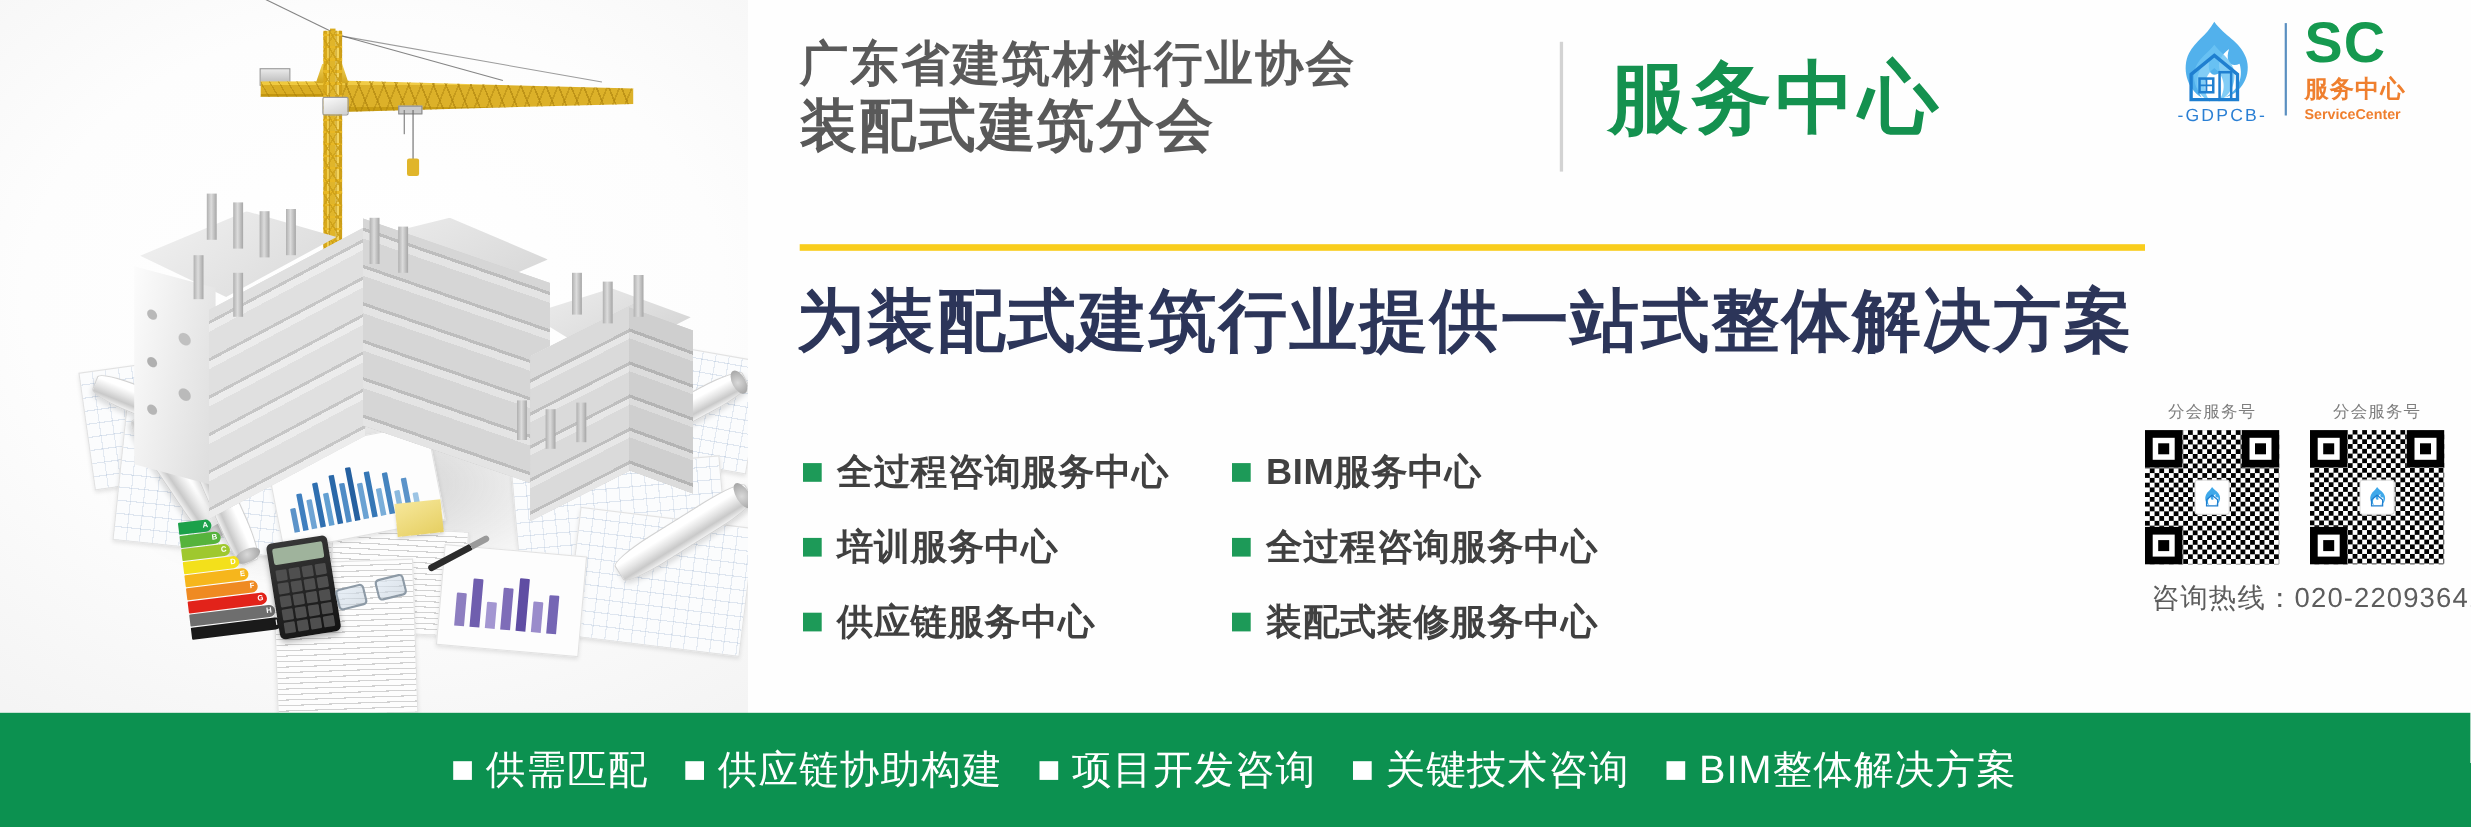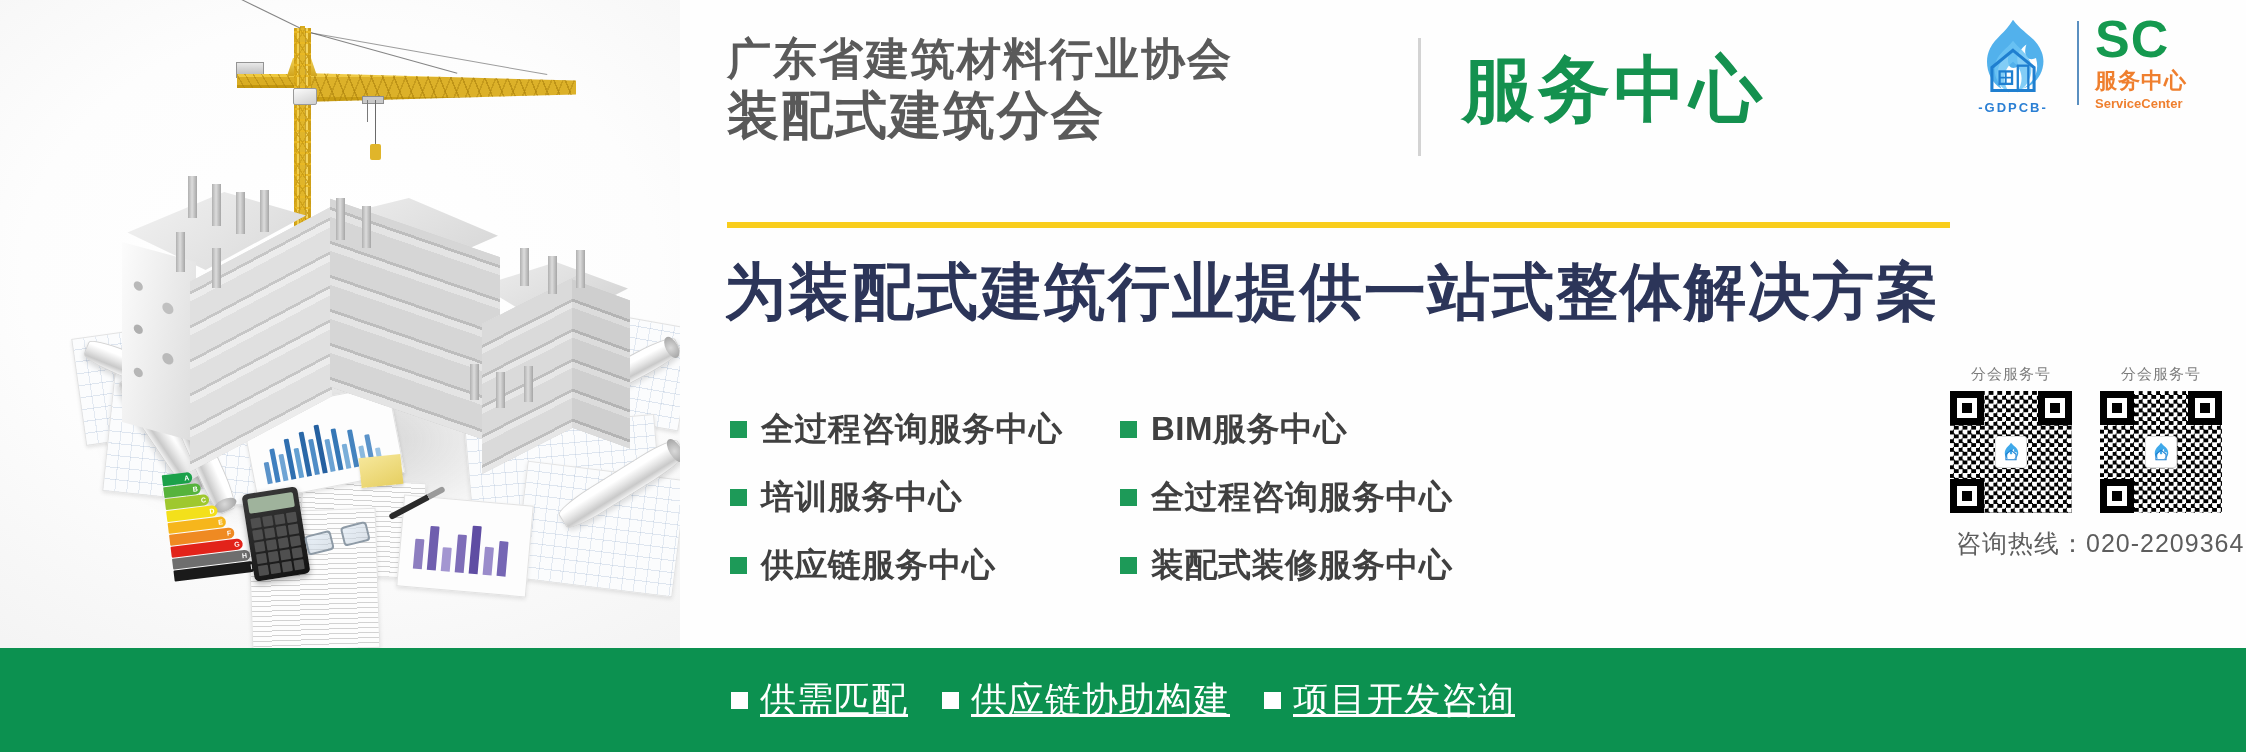--- a/index.html
+++ b/index.html
@@ -227,22 +227,22 @@
   #svc-left  { left:50px; top:395px; }
   #svc-right { left:440px; top:395px; }
   .svc-item { display:flex; align-items:center; height:68px; white-space:nowrap; }
   .svc-sq { width:17px; height:17px; background:#1d9a58; margin-right:14px; flex:0 0 auto; }
   .svc-tx { font-size:33px; color:#404040; font-weight:bold; letter-spacing:.5px; }
 
   
   #logo-block { position:absolute; left:1285px; top:12px; display:flex; align-items:center; gap:16px; }
   .gdpcb { width:96px; height:102px; position:relative; }
   .gdpcb-txt {
-    position:absolute; left:0; right:0; bottom:-1px; text-align:center;
-    font-size:13px; font-weight:bold; color:#2a7fd4; letter-spacing:2px;
+    position:absolute; left:0; right:0; bottom:-1px; text-align:right;
+    font-size:16px; font-weight:normal; color:#2a7fd4; letter-spacing:2px;
   }
   .logo-sep { width:2px; height:84px; background:#5a8fc0; }
   .sc { position:relative; width:122px; }
   .sc-top { font-size:52px; font-weight:bold; color:#15994f; letter-spacing:1px; line-height:.96; }
   .sc-cn  { font-size:22px; font-weight:bold; color:#ef7f2e; letter-spacing:1px; margin-top:1px; }
   .sc-en  { font-size:13px; font-weight:bold; color:#ef7f2e; letter-spacing:0px; }
 
   
   #qr-block { position:absolute; left:1270px; top:365px; width:300px; }
   .qr-row { display:flex; gap:28px; }
@@ -274,21 +274,21 @@
   }
 
   
   #footer {
     position:absolute; left:0; top:648px; width:2246px; height:104px;
     background:#0c9150; display:flex; align-items:center; justify-content:center;
   }
   #footer-list { display:flex; align-items:center; gap:34px; }
   .f-item { display:flex; align-items:center; white-space:nowrap; }
   .f-sq { width:17px; height:17px; background:#ffffff; margin-right:12px; flex:0 0 auto; }
-  .f-tx { font-size:36px; color:#ffffff; letter-spacing:1px;text-decoration:underline; }
+  .f-tx { font-size:36px; color:#ffffff; letter-spacing:1px; }
 </style>
 </head>
 <body>
 
 <div id="hero">
 
   <div class="bld-shadow"></div>
 
   <div class="paper blueprint" style="left:78px;  top:328px; width:150px; height:108px; transform:rotate(-8deg);"></div>
   <div class="paper blueprint" style="left:108px; top:380px; width:170px; height:120px; transform:rotate(6deg);"></div>
@@ -530,14 +530,22 @@
       <span class="f-tx">供需匹配</span>
     </div>
     <div class="f-item">
       <span class="f-sq"></span>
       <span class="f-tx">供应链协助构建</span>
     </div>
     <div class="f-item">
       <span class="f-sq"></span>
       <span class="f-tx">项目开发咨询</span>
     </div>
+    <div class="f-item">
+      <span class="f-sq"></span>
+      <span class="f-tx">关键技术咨询</span>
+    </div>
+    <div class="f-item">
+      <span class="f-sq"></span>
+      <span class="f-tx">BIM整体解决方案</span>
+    </div>
   </div>
 </div>
 
 </body></html>

